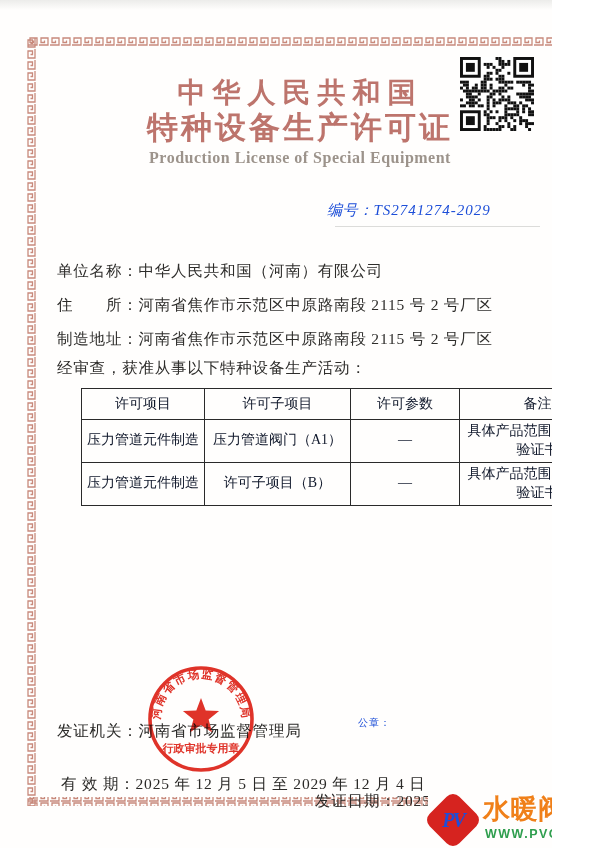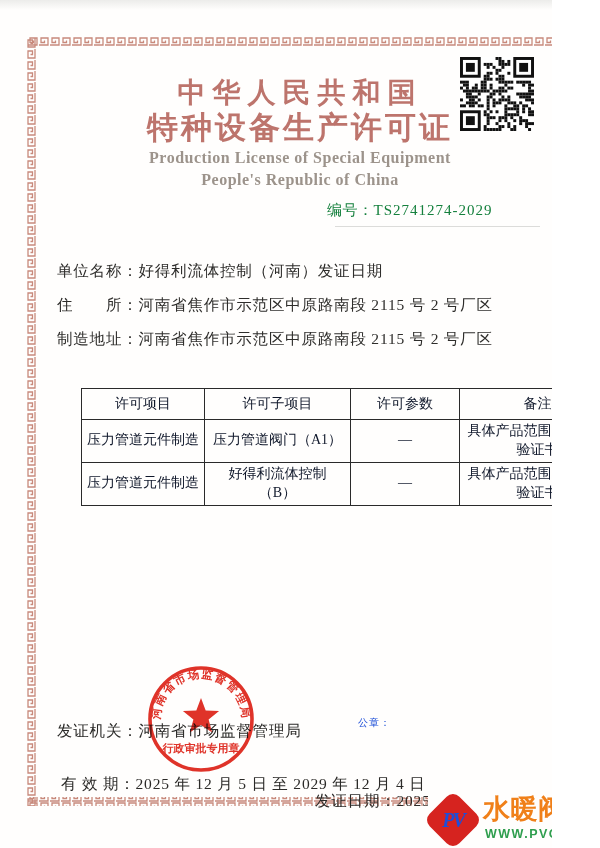--- a/index.html
+++ b/index.html
@@ -12,22 +12,22 @@
   .border-svg{position:absolute;left:27px;top:37px;}
   .title-cn1{position:absolute;left:0;top:74px;width:600px;text-align:center;
     font-size:28px;font-weight:bold;color:#bd746c;letter-spacing:7px;}
   .title-cn2{position:absolute;left:0;top:107px;width:600px;text-align:center;
     font-size:31px;font-weight:bold;color:#bd746c;letter-spacing:3px;}
   .title-en1{position:absolute;left:0;top:149px;width:600px;text-align:center;
     font-size:16px;font-weight:bold;color:#9c938b;letter-spacing:0.5px;}
   .title-en2{position:absolute;left:0;top:171px;width:600px;text-align:center;
     font-size:16px;font-weight:bold;color:#9c938b;letter-spacing:0.5px;}
   .qr{position:absolute;left:460px;top:57px;width:74px;height:74px;}
-  .license-no{position:absolute;left:327px;top:201px;font-size:15px;color:#15803d;
-    letter-spacing:0.5px;}
+  .license-no{position:absolute;left:327px;top:201px;font-size:15px;color:#1d4ed8;
+    letter-spacing:0.5px;font-style:italic;}
   .license-no .num{font-family:"Liberation Serif","DejaVu Serif",serif;letter-spacing:1px;}
   .license-underline{position:absolute;left:335px;top:226px;width:205px;height:1px;background:#dcdcda;}
   .field-line{position:absolute;left:57px;font-size:15.5px;letter-spacing:0.8px;white-space:pre;}
   .f0{top:261px;} .f1{top:295px;} .f2{top:329px;}
   .intro-line{position:absolute;left:57px;top:358px;font-size:15.5px;letter-spacing:0.8px;}
   table.lic{position:absolute;left:53px;top:388px;width:490px;border-collapse:collapse;
     table-layout:fixed;font-size:14px;color:#0f172a;margin-left:28px;}
   table.lic td,table.lic th{border:1.6px solid #2a2a2a;text-align:center;vertical-align:middle;
     padding:2px 5px;line-height:1.35;font-weight:normal;word-break:break-all;}
   table.lic tr.hdr{height:31px;}
@@ -72,21 +72,20 @@
     </defs>
     <rect x="0" y="0" width="543" height="9" fill="url(#meH)"></rect>
     <rect x="0" y="760" width="543" height="9" fill="url(#meH)"></rect>
     <rect x="0" y="0" width="9" height="769" fill="url(#meV)"></rect>
     <rect x="534" y="0" width="9" height="769" fill="url(#meV)"></rect>
   </svg>
 
   <div class="title-cn1">中华人民共和国</div>
   <div class="title-cn2">特种设备生产许可证</div>
   <div class="title-en1">Production License of Special Equipment</div>
-  <div class="title-en2">People's Republic of China</div>
 
   <div class="qr">
     <svg id="qr-svg" width="74" height="74" viewBox="0 0 75 75">
         <rect x="0" y="0" width="75" height="75" fill="#ffffff"></rect>
         <rect x="36" y="0" width="3" height="3" fill="#111111"></rect>
         <rect x="39" y="0" width="3" height="3" fill="#111111"></rect>
         <rect x="39" y="3" width="3" height="3" fill="#111111"></rect>
         <rect x="42" y="3" width="3" height="3" fill="#111111"></rect>
         <rect x="48" y="3" width="3" height="3" fill="#111111"></rect>
         <rect x="24" y="6" width="3" height="3" fill="#111111"></rect>
@@ -301,42 +300,43 @@
         <rect x="60" y="6" width="9" height="9" fill="#111111"></rect>
         <rect x="0" y="54" width="21" height="21" fill="#111111"></rect>
         <rect x="3" y="57" width="15" height="15" fill="#ffffff"></rect>
         <rect x="6" y="60" width="9" height="9" fill="#111111"></rect>
       </svg>
   </div>
 
   <div class="license-no"><span>编号：</span><span class="num">TS2741274-2029</span></div>
   <div class="license-underline"></div>
 
-  <div class="field-line f0"><span>单位名称：</span><span>好得利流体控制（河南）发证日期</span></div>
+  <div class="field-line f0"><span>单位名称：</span><span>中华人民共和国（河南）有限公司</span></div>
   <div class="field-line f1"><span>住　　所：</span><span>河南省焦作市示范区中原路南段 2115 号 2 号厂区</span></div>
   <div class="field-line f2"><span>制造地址：</span><span>河南省焦作市示范区中原路南段 2115 号 2 号厂区</span></div>
 
+  <div class="intro-line">经审查，获准从事以下特种设备生产活动：</div>
 
   <table class="lic">
     <tbody>
         <tr class="hdr">
       <th class="c0">许可项目</th>
       <th class="c1">许可子项目</th>
       <th class="c2">许可参数</th>
       <th class="c3">备注</th>
     </tr>
     <tr class="r1">
       <td>压力管道元件制造</td>
       <td>压力管道阀门（A1）</td>
       <td>—</td>
       <td>具体产品范围见型式试验证书</td>
     </tr>
     <tr class="r2">
       <td>压力管道元件制造</td>
-      <td>好得利流体控制（B）</td>
+      <td>许可子项目（B）</td>
       <td>—</td>
       <td>具体产品范围见型式试验证书</td>
     </tr>
   </tbody>
     </table>
 
   <div class="footer-line issuer"><span>发证机关：</span><span>河南省市场监督管理局</span></div>
   <div class="footer-line gongzhang">公章：</div>
   <div class="footer-line issue-date"><span>发证日期：</span><span>2025 年 12 月 5 日</span></div>
   <div class="footer-line validity"><span>有 效 期：</span><span>2025 年 12 月 5 日 至 2029 年 12 月 4 日</span></div>

